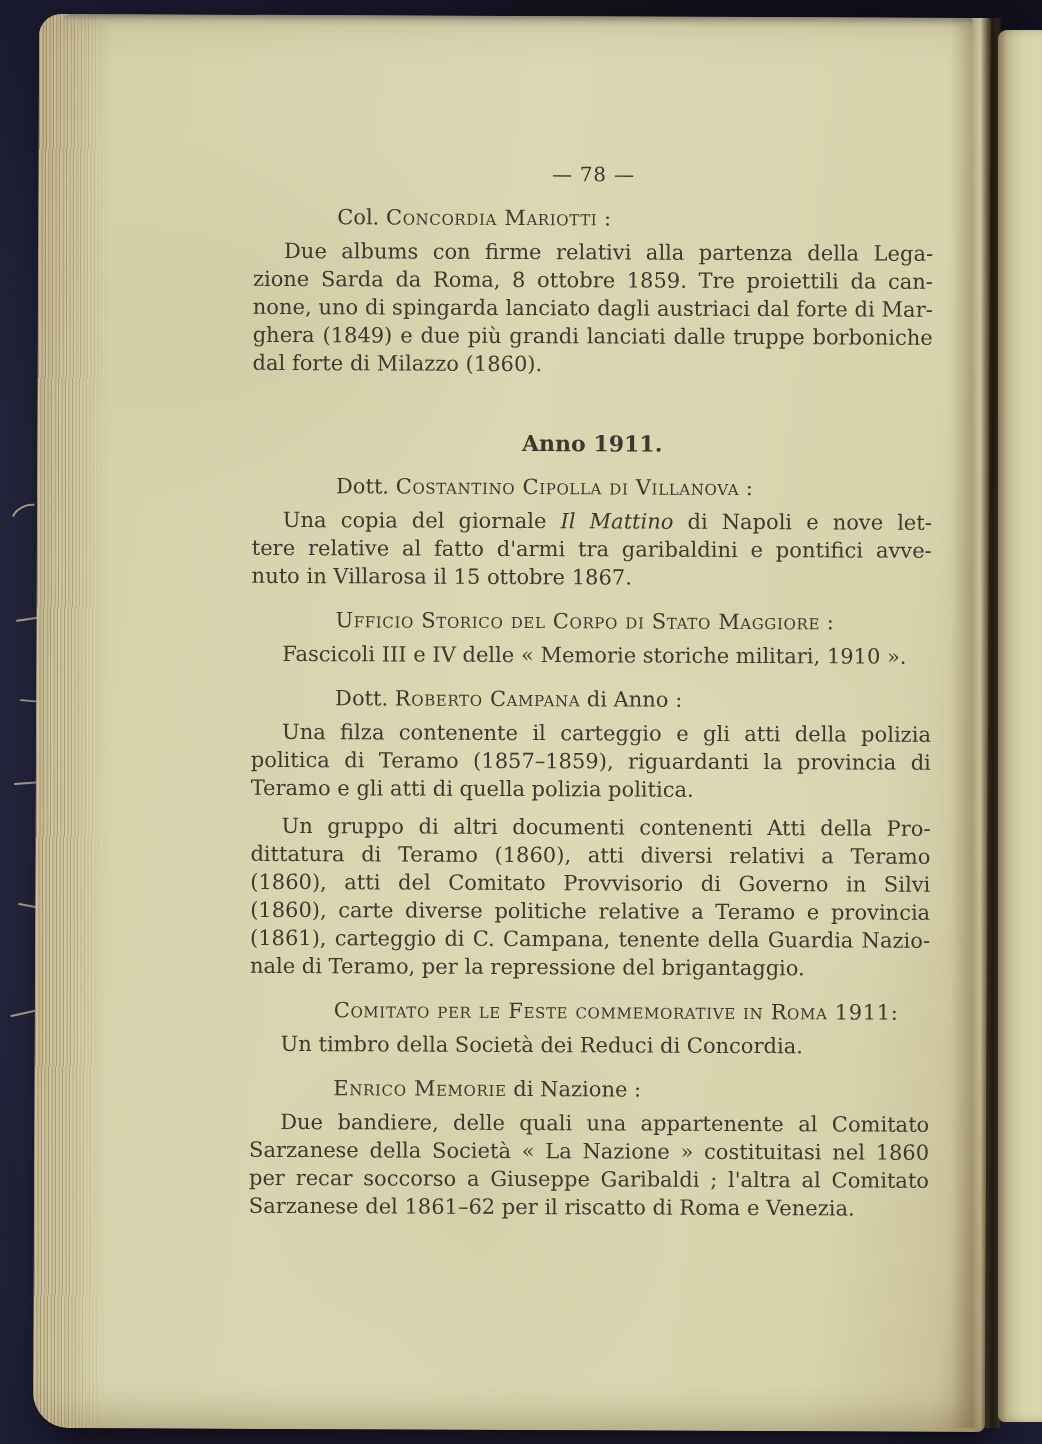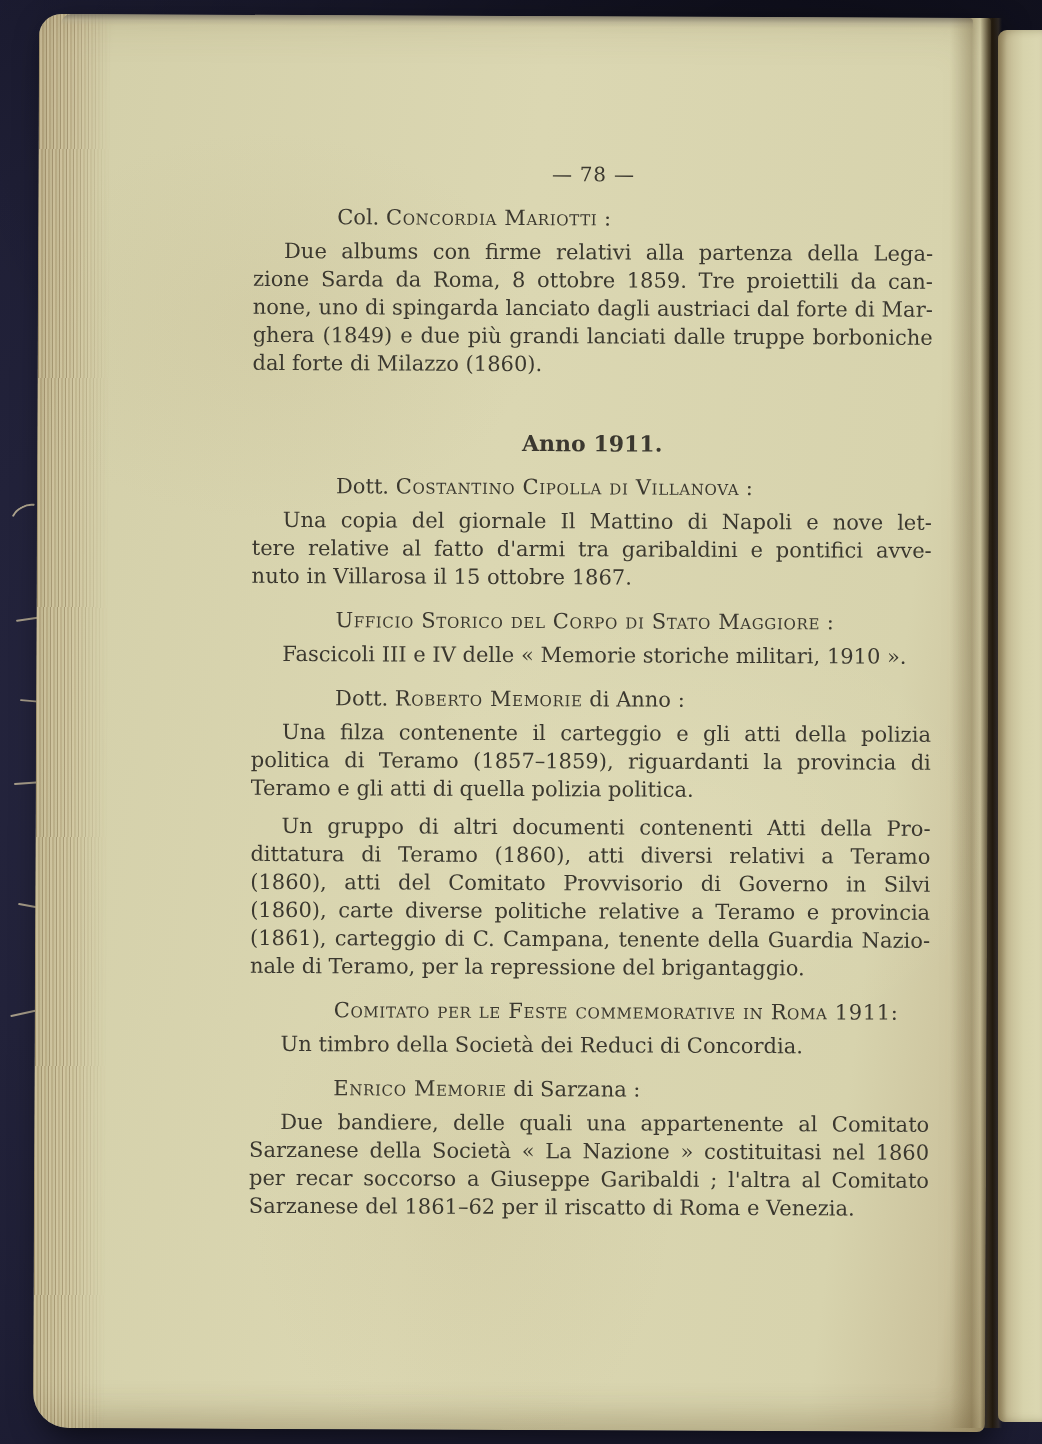--- a/index.html
+++ b/index.html
@@ -65,21 +65,21 @@
   }
   .page-number{margin-top:14px;text-align:center;font-size:20px;letter-spacing:.04em;}
   .year{margin-top:51px;text-align:center;font-weight:bold;font-size:22px;}
   .entry-heading{margin-top:16px;padding-left:84px;}
   .entry .para{margin-top:6px;}
   .entry .para + .para{margin-top:10px;}
   .line{text-align:justify;text-align-last:justify;}
   .line.first{text-indent:31px;}
   .line.last{text-align-last:left;}
   .sc{font-variant:small-caps;letter-spacing:.03em;}
-  .it{}
+  .it{font-style:italic;}
 </style>
 </head>
 <body>
 
 <div class="backdrop"></div>
 
 <div class="fiber curl" style="left:10px;top:505px;transform:rotate(-28deg);"></div>
 <div class="fiber" style="left:16px;top:618px;width:26px;transform:rotate(-8deg);"></div>
 <div class="fiber" style="left:20px;top:700px;width:22px;transform:rotate(5deg);"></div>
 <div class="fiber" style="left:14px;top:782px;width:30px;transform:rotate(-4deg);"></div>
@@ -112,21 +112,21 @@
             <div class="line last"><span>nuto in Villarosa il 15 ottobre 1867.</span></div>
           </div>
         </div>
         <div class="entry">
           <div class="entry-heading"><span class="sc">Ufficio Storico del Corpo di Stato Maggiore</span><span> :</span></div>
           <div class="para">
             <div class="line first last"><span>Fascicoli III e IV delle « Memorie storiche militari, 1910 ».</span></div>
           </div>
         </div>
         <div class="entry">
-          <div class="entry-heading"><span>Dott. </span><span class="sc">Roberto Memorie</span><span> di Anno :</span></div>
+          <div class="entry-heading"><span>Dott. </span><span class="sc">Roberto Campana</span><span> di Anno :</span></div>
           <div class="para">
             <div class="line first"><span>Una filza contenente il carteggio e gli atti della polizia</span></div>
             <div class="line"><span>politica di Teramo (1857–1859), riguardanti la provincia di</span></div>
             <div class="line last"><span>Teramo e gli atti di quella polizia politica.</span></div>
           </div>
           <div class="para">
             <div class="line first"><span>Un gruppo di altri documenti contenenti Atti della Pro-</span></div>
             <div class="line"><span>dittatura di Teramo (1860), atti diversi relativi a Teramo</span></div>
             <div class="line"><span>(1860), atti del Comitato Provvisorio di Governo in Silvi</span></div>
             <div class="line"><span>(1860), carte diverse politiche relative a Teramo e provincia</span></div>
@@ -134,21 +134,21 @@
             <div class="line last"><span>nale di Teramo, per la repressione del brigantaggio.</span></div>
           </div>
         </div>
         <div class="entry">
           <div class="entry-heading"><span class="sc">Comitato per le Feste commemorative in Roma 1911</span><span>:</span></div>
           <div class="para">
             <div class="line first last"><span>Un timbro della Società dei Reduci di Concordia.</span></div>
           </div>
         </div>
         <div class="entry">
-          <div class="entry-heading"><span class="sc">Enrico Memorie</span><span> di Sarzana :</span></div>
+          <div class="entry-heading"><span class="sc">Enrico Memorie</span><span> di Nazione :</span></div>
           <div class="para">
             <div class="line first"><span>Due bandiere, delle quali una appartenente al Comitato</span></div>
             <div class="line"><span>Sarzanese della Società « La Nazione » costituitasi nel 1860</span></div>
             <div class="line"><span>per recar soccorso a Giuseppe Garibaldi ; l'altra al Comitato</span></div>
             <div class="line last"><span>Sarzanese del 1861–62 per il riscatto di Roma e Venezia.</span></div>
           </div>
         </div>
       </div>
   </div>
 </div>

